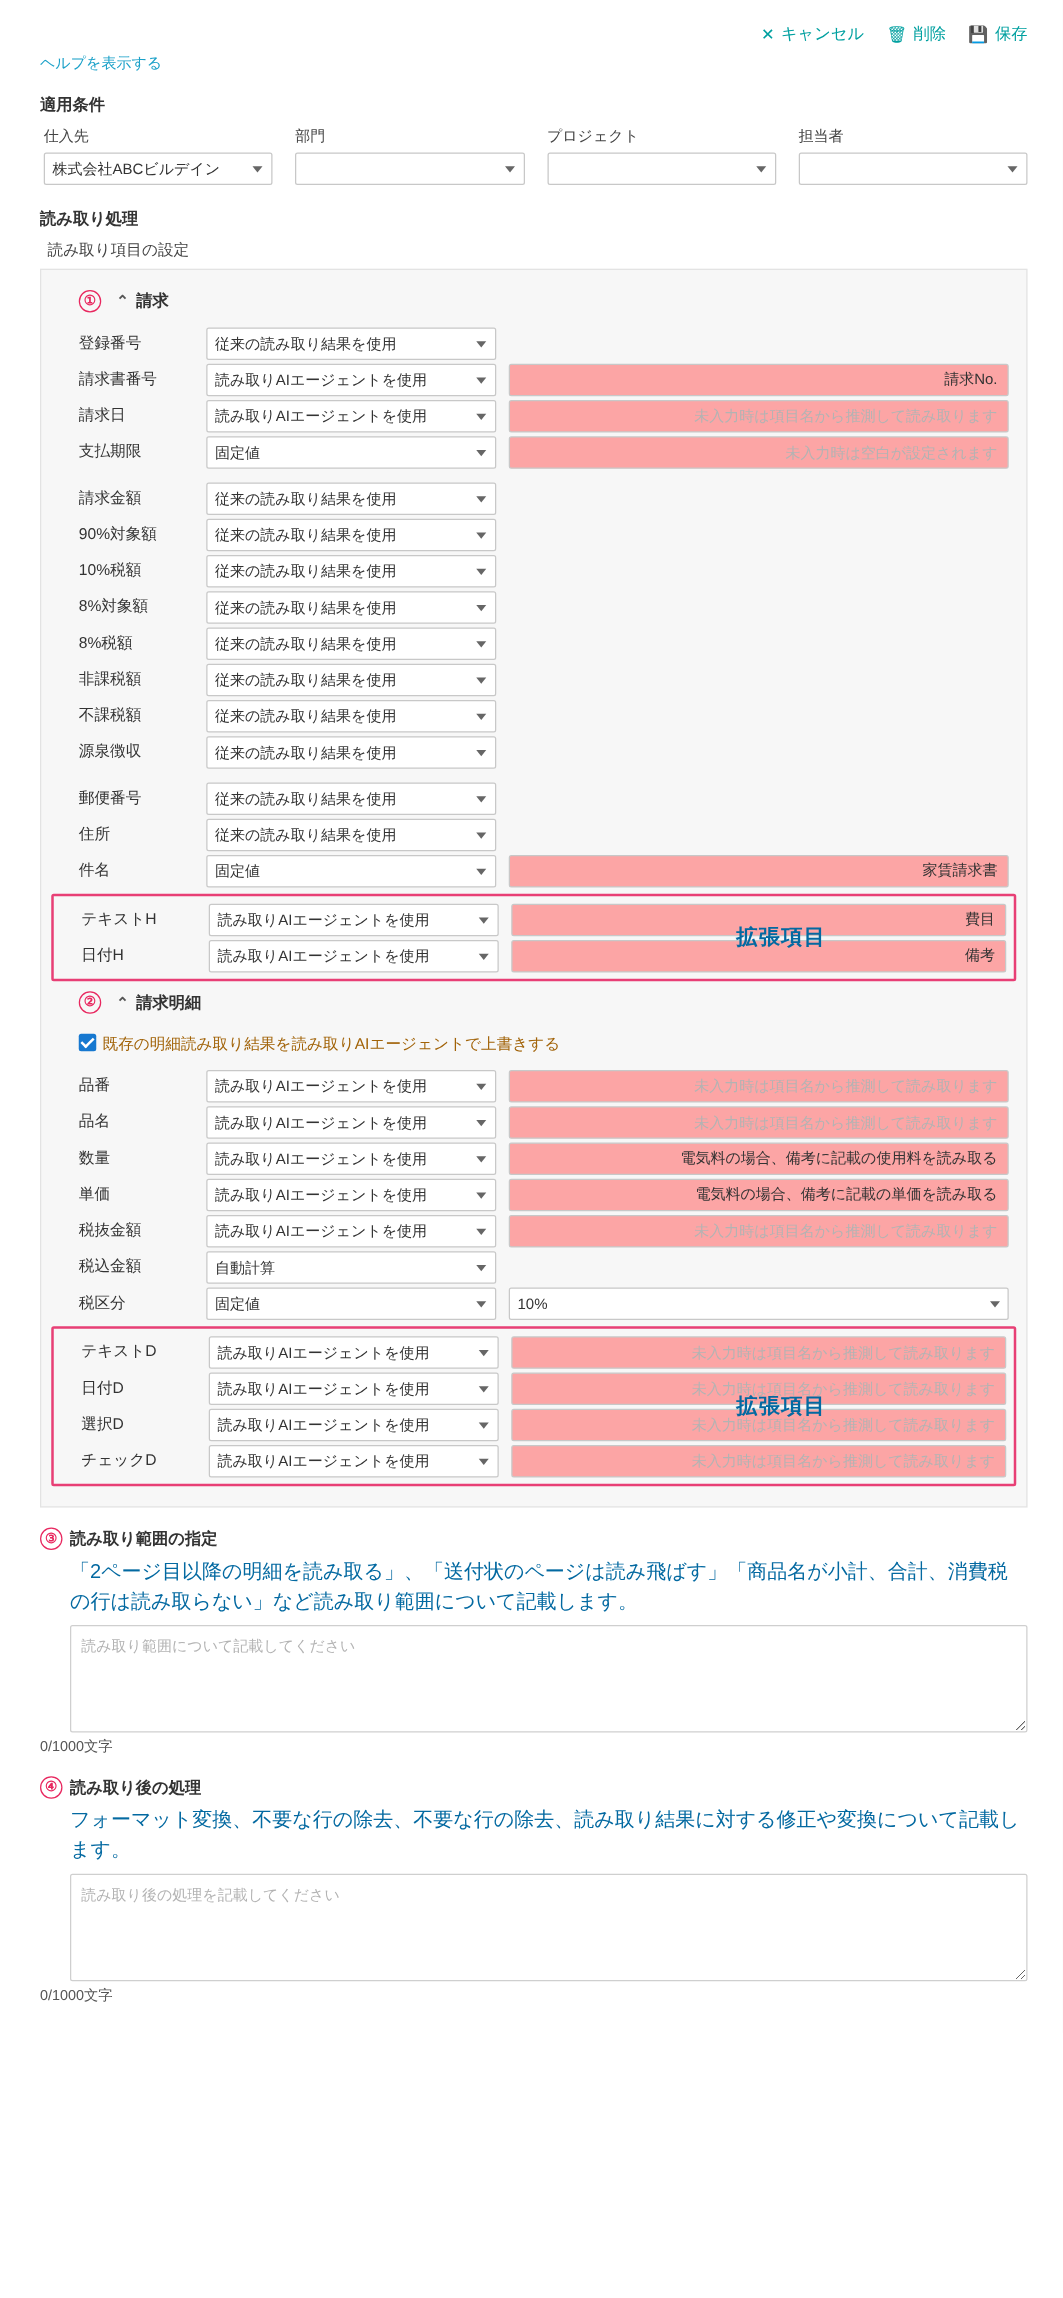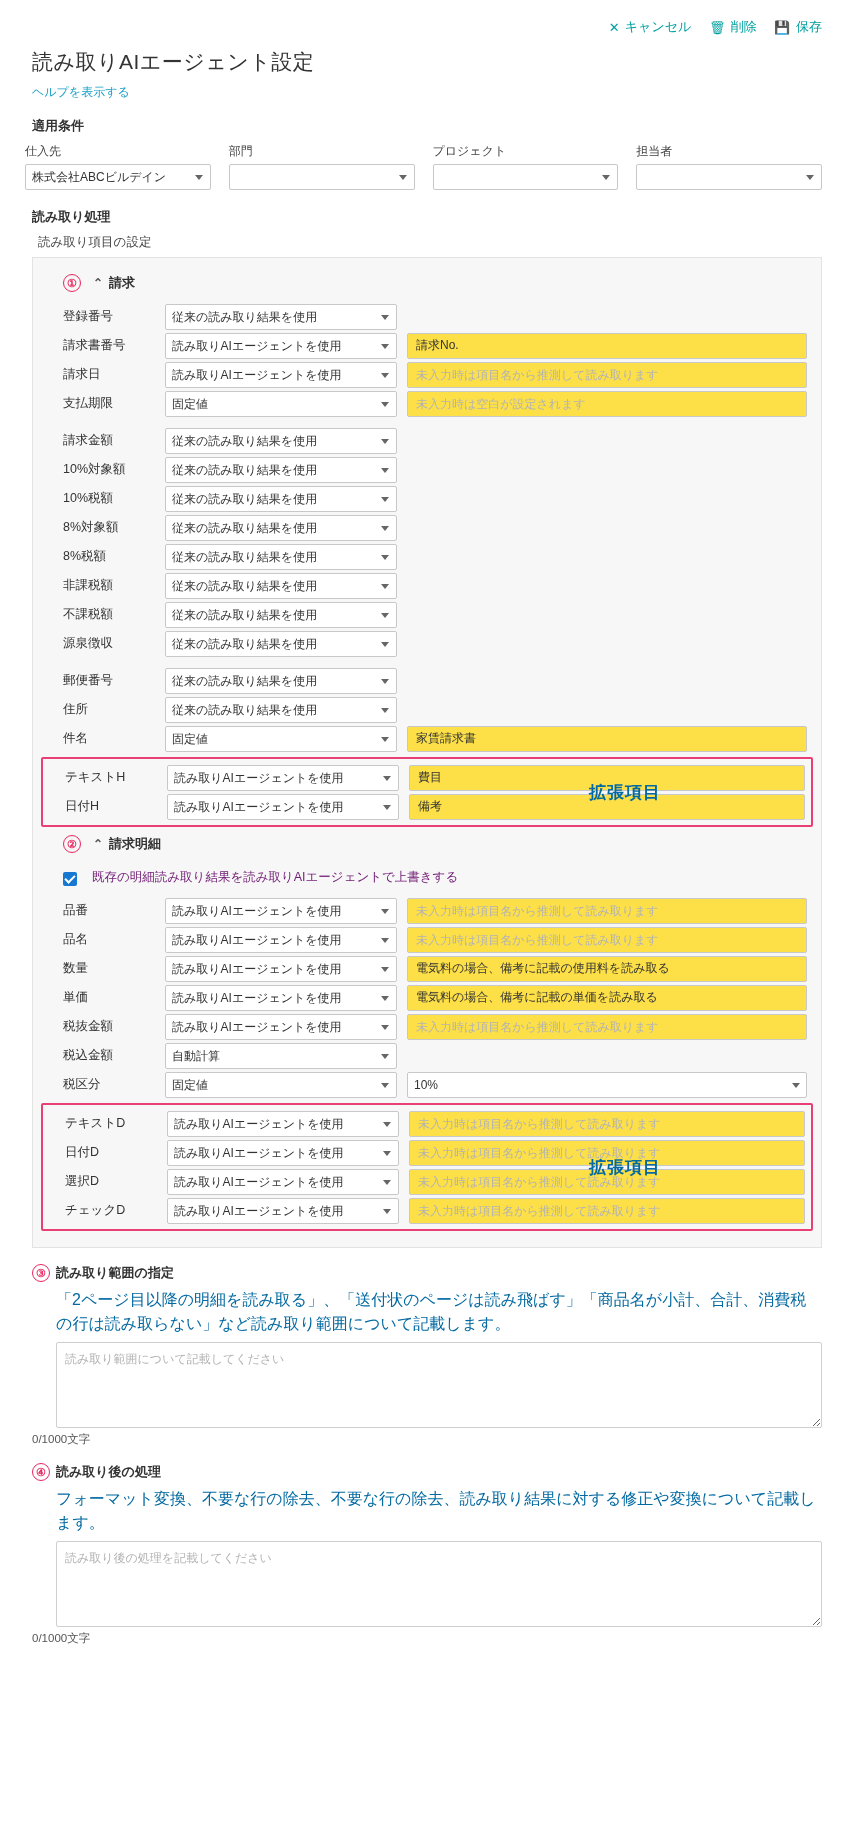--- a/index.html
+++ b/index.html
@@ -36,21 +36,21 @@
     color: #19a0c8; font-size: 12px; margin: 0 0 16px 8px; cursor: pointer;
   }
   .sec-title {
     font-size: 13px; font-weight: bold; color: #333; margin: 0 0 8px 8px;
   }
   .sub-label { font-size: 12.5px; color: #444; margin: 0 0 6px 14px; }
 
   
   .cond-grid {
     display: grid; grid-template-columns: repeat(4, 1fr); gap: 0 18px;
-    margin: 0 4px 18px 1px;
+    margin: 0 4px 18px 11px;
   }
   .cond-grid .cl { font-size: 12px; color: #444; margin-bottom: 4px; }
 
   select.sel, .selbox {
     width: 100%; height: 26px; border: 1px solid #c8c8c8; background: #fff;
     border-radius: 2px; font-size: 12px; color: #333; padding: 0 22px 0 6px;
     font-family: "Liberation Sans", sans-serif;
     appearance: none; -webkit-appearance: none;
     line-height: 24px; position: relative; cursor: pointer;
     overflow: hidden; text-overflow: ellipsis; white-space: nowrap;
@@ -78,23 +78,24 @@
 
   .row {
     display: grid; grid-template-columns: 108px 232px 1fr;
     align-items: center; gap: 0 10px; height: 29px;
   }
   .row .rl { font-size: 12.5px; color: #333; padding-left: 16px; }
   .row .c2 { width: 232px; }
   .row .c3 { }
 
   .txt {
-    width: 100%; height: 26px; border: 1px solid #c8c8c8; background: #fde047;
+    width: 100%; height: 26px; border: 1px solid #c8c8c8; background: #fca5a5;
     border-radius: 2px; font-size: 12px; color: #333; padding: 0 8px;
     font-family: "Liberation Sans", sans-serif;
+    text-align: right;
   }
   .txt::placeholder { color: #b3b3b3; }
 
   .spacer-6 { height: 8px; }
 
   
   .ext-block {
     border: 2px solid #e83f75; position: relative;
     margin: 4px -6px 2px -6px; padding: 4px 6px 4px 6px;
     border-radius: 2px;
@@ -105,22 +106,22 @@
     pointer-events: none; letter-spacing: 1px;
   }
   .marker {
     display: inline-block; width: 18px; height: 18px;
     border: 1px solid #e8275f; border-radius: 50%; color: #e8275f;
     font-size: 11px; line-height: 16px; text-align: center;
     margin-right: 6px; vertical-align: middle; flex: none;
   }
 
   .checkrow {
-    display: flex; align-items: flex-end; gap: 15px;
-    padding: 6px 0 10px 16px; font-size: 12.5px; color: #701a75;
+    display: flex; align-items: flex-start; gap: 5px;
+    padding: 6px 0 10px 16px; font-size: 12.5px; color: #a16207;
   }
   .chk {
     width: 14px; height: 14px; background: #1678d0; border-radius: 2px;
     position: relative; flex: none;
   }
   .chk::after {
     content: ""; position: absolute; left: 4px; top: 1px;
     width: 4px; height: 8px; border: solid #fff;
     border-width: 0 2px 2px 0; transform: rotate(45deg);
   }
@@ -152,21 +153,20 @@
     <div class="topbtn">
       <span class="ic">🗑</span>
       <span>削除</span>
     </div>
     <div class="topbtn">
       <span class="ic">💾</span>
       <span>保存</span>
     </div>
   </div>
 
-  <h1 class="title">読み取りAIエージェント設定</h1>
   <div class="helplink">ヘルプを表示する</div>
 
   <div class="sec-title">適用条件</div>
   <div class="cond-grid">
     <div>
       <div class="cl">仕入先</div>
       <div class="selwrap">
         <div class="selbox">株式会社ABCビルデイン</div>
       </div>
     </div>
@@ -233,21 +233,21 @@
     <div class="spacer-6"></div>
 
     <div class="row">
       <div class="rl">請求金額</div>
       <div class="c2 selwrap">
         <div class="selbox">従来の読み取り結果を使用</div>
       </div>
         <div class="c3"></div>
     </div>
     <div class="row">
-      <div class="rl">10%対象額</div>
+      <div class="rl">90%対象額</div>
       <div class="c2 selwrap">
         <div class="selbox">従来の読み取り結果を使用</div>
       </div>
         <div class="c3"></div>
     </div>
     <div class="row">
       <div class="rl">10%税額</div>
       <div class="c2 selwrap">
         <div class="selbox">従来の読み取り結果を使用</div>
       </div>

